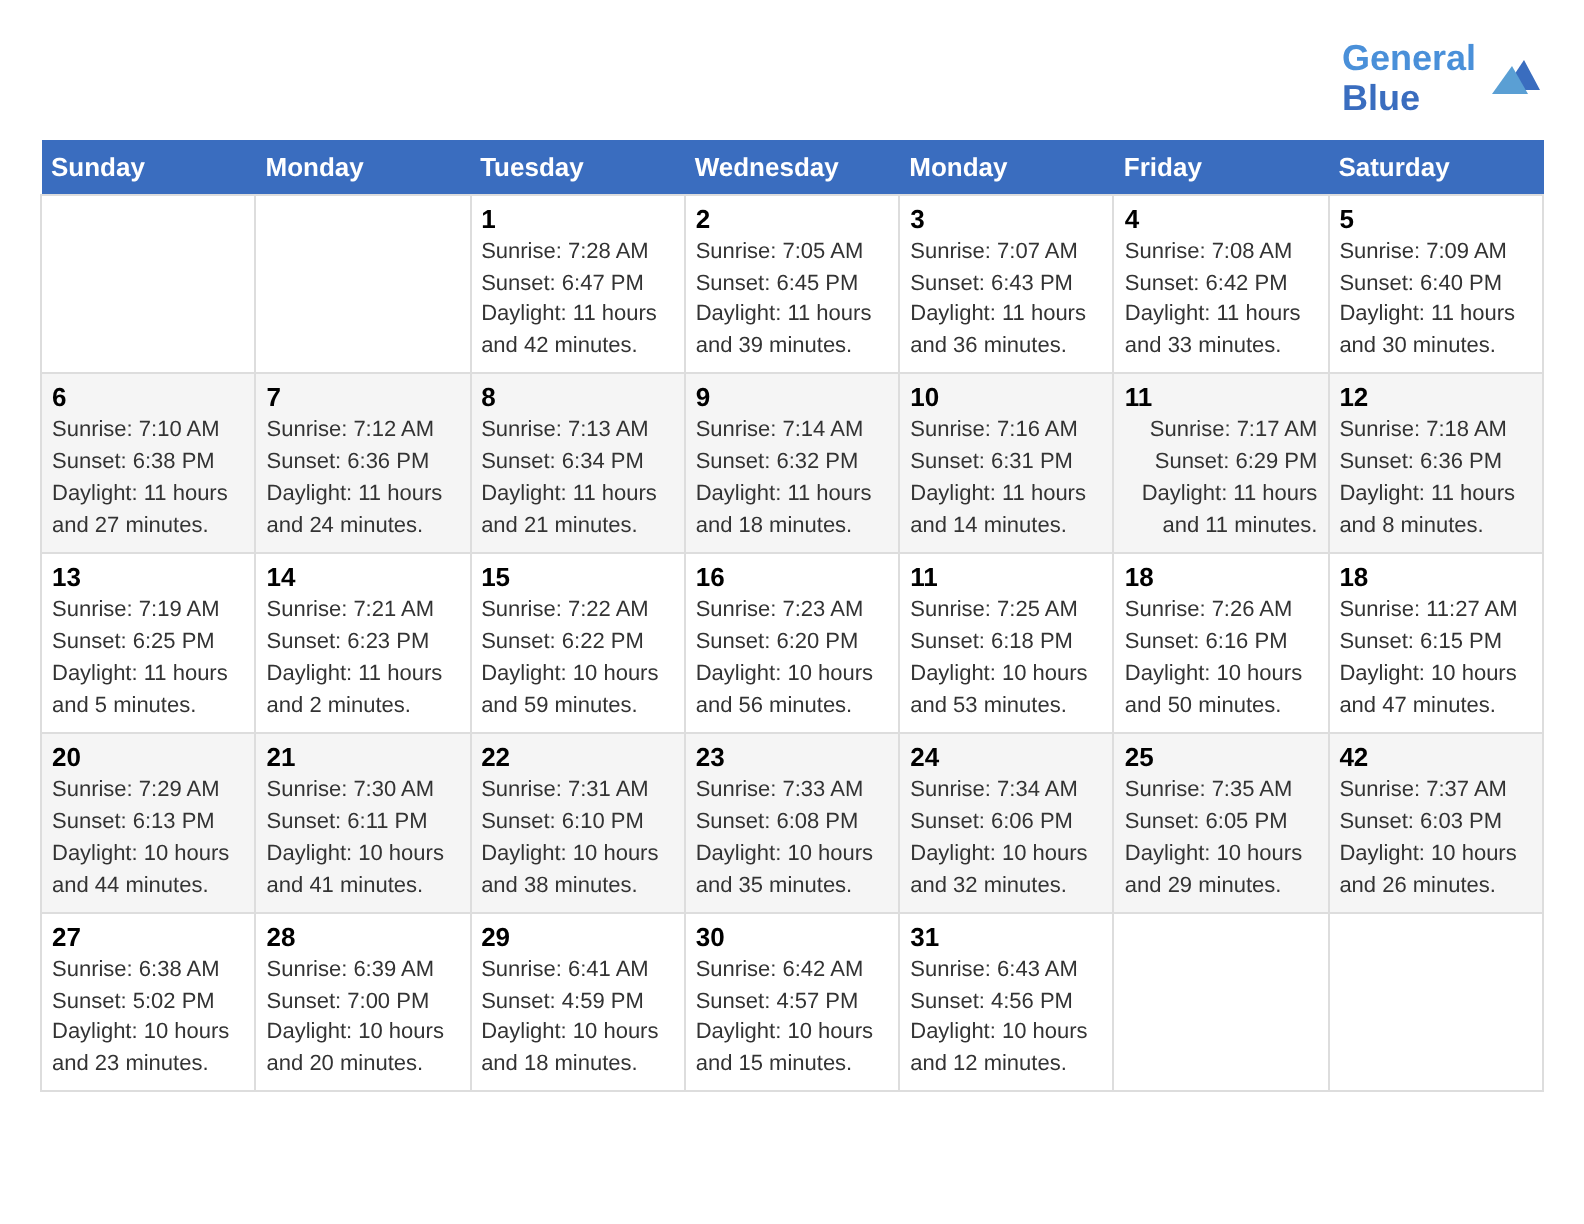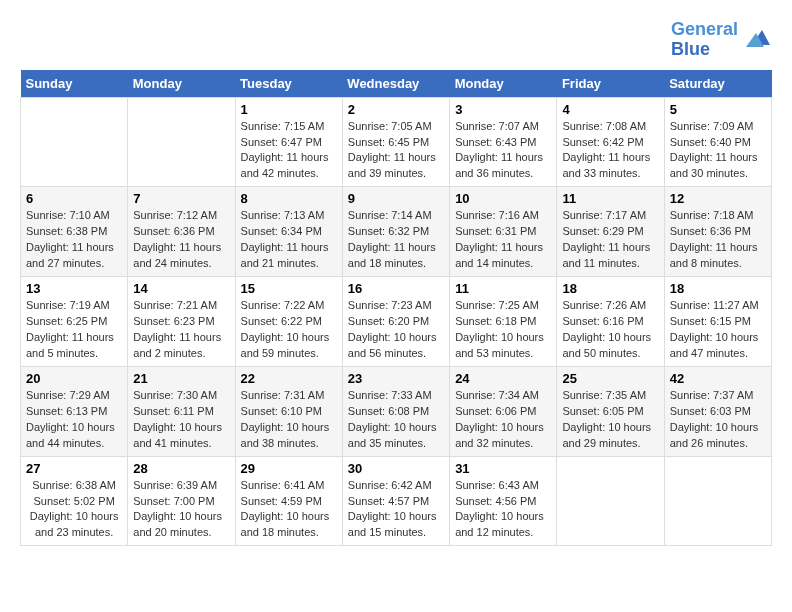--- a/index.html
+++ b/index.html
@@ -116,21 +116,21 @@
         <th>Friday</th>
         <th>Saturday</th>
       </tr>
   </thead>
   <tbody id="calendar-body">
   <tr>
         <td></td>
         <td></td>
         <td>
           <span class="day-number">1</span>
-          <div class="day-info" style="white-space: pre-line;">Sunrise: 7:15 AM
+          <div class="day-info" style="white-space: pre-line;">Sunrise: 7:28 AM
 Sunset: 6:47 PM
 Daylight: 11 hours and 42 minutes.</div>
         </td>
         <td>
           <span class="day-number">2</span>
           <div class="day-info" style="white-space: pre-line;">Sunrise: 7:05 AM
 Sunset: 6:45 PM
 Daylight: 11 hours and 39 minutes.</div>
         </td>
         <td>
@@ -178,21 +178,21 @@
 Daylight: 11 hours and 18 minutes.</div>
         </td>
         <td>
           <span class="day-number">10</span>
           <div class="day-info" style="white-space: pre-line;">Sunrise: 7:16 AM
 Sunset: 6:31 PM
 Daylight: 11 hours and 14 minutes.</div>
         </td>
         <td>
           <span class="day-number">11</span>
-          <div class="day-info" style="white-space: pre-line;">Sunrise: 7:17 AM
+          <div class="day-info" style="white-space: pre-line; text-align: right;">Sunrise: 7:17 AM
 Sunset: 6:29 PM
 Daylight: 11 hours and 11 minutes.</div>
         </td>
         <td>
           <span class="day-number">12</span>
           <div class="day-info" style="white-space: pre-line;">Sunrise: 7:18 AM
 Sunset: 6:36 PM
 Daylight: 11 hours and 8 minutes.</div>
         </td>
       </tr>
@@ -280,21 +280,21 @@
         <td>
           <span class="day-number">42</span>
           <div class="day-info" style="white-space: pre-line;">Sunrise: 7:37 AM
 Sunset: 6:03 PM
 Daylight: 10 hours and 26 minutes.</div>
         </td>
       </tr>
       <tr>
         <td>
           <span class="day-number">27</span>
-          <div class="day-info" style="white-space: pre-line; text-align: center;">Sunrise: 6:38 AM
+          <div class="day-info" style="white-space: pre-line;">Sunrise: 6:38 AM
 Sunset: 5:02 PM
 Daylight: 10 hours and 23 minutes.</div>
         </td>
         <td>
           <span class="day-number">28</span>
           <div class="day-info" style="white-space: pre-line;">Sunrise: 6:39 AM
 Sunset: 7:00 PM
 Daylight: 10 hours and 20 minutes.</div>
         </td>
         <td>

